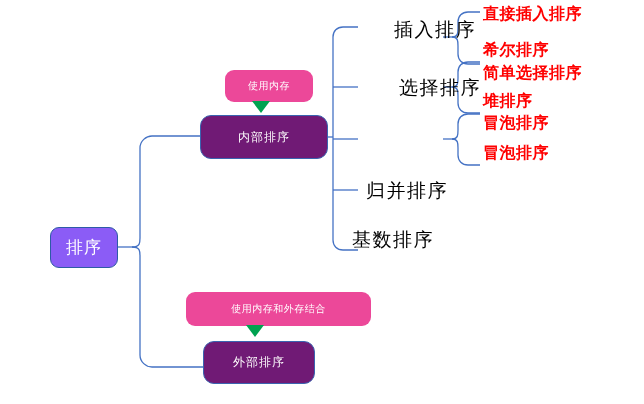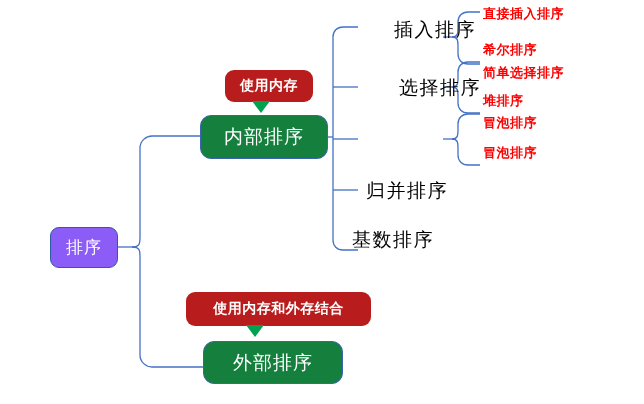--- a/index.html
+++ b/index.html
@@ -16,43 +16,43 @@
 
   
   .root-box{
     left:50px;top:227px;width:68px;height:41px;
     background:#8b5cf6;border:1.5px solid #2E5BA6;border-radius:9px;
     color:#ffffff;font-size:17px;letter-spacing:1px;
   }
 
   
   .blue-box{
-    background:#15803d;border:1.2px solid #3A64B0;border-radius:11px;
-    color:#ffffff;font-size:19px;letter-spacing:1px;text-align:center;
+    background:#701a75;border:1.2px solid #3A64B0;border-radius:11px;
+    color:#ffffff;font-size:12px;letter-spacing:1px;text-align:center;
   }
   #node-internal{left:200px;top:115px;width:128px;height:44px;}
-  #node-external{left:203px;top:341px;width:140px;height:43px;}
+  #node-external{left:203px;top:341px;width:112px;height:43px;}
 
   
   .callout{
-    background:#b91c1c;border-radius:9px;color:#ffffff;
-    font-size:14px;letter-spacing:.5px;font-weight:bold;
+    background:#ec4899;border-radius:9px;color:#ffffff;
+    font-size:10px;letter-spacing:.5px;
   }
   #callout-internal{left:225px;top:70px;width:88px;height:32px;}
   #callout-external{left:186px;top:292px;width:185px;height:34px;}
   .tail{position:absolute;width:0;height:0;border-left:9px solid transparent;
         border-right:9px solid transparent;border-top:12px solid #00A250;}
   #tail-internal{left:252px;top:101px;}
   #tail-external{left:246px;top:325px;}
 
   
   .lbl{position:absolute;white-space:nowrap;transform:translateY(-50%);}
   .lbl-black{color:#000000;font-size:19px;letter-spacing:1.5px;
              font-family:"Liberation Serif","DejaVu Serif",serif;font-weight:400;}
-  .lbl-red{color:#FF0000;font-size:13px;letter-spacing:.5px;font-weight:bold;
+  .lbl-red{color:#FF0000;font-size:16px;letter-spacing:.5px;font-weight:bold;
            font-family:"Liberation Serif","DejaVu Serif",serif;}
 </style>
 </head>
 <body>
 
 <div id="stage">
 
   <svg id="wires" viewBox="0 0 644 404" xmlns="http://www.w3.org/2000/svg">
     <g fill="none" stroke="#4472C4" stroke-width="1.3">
 

